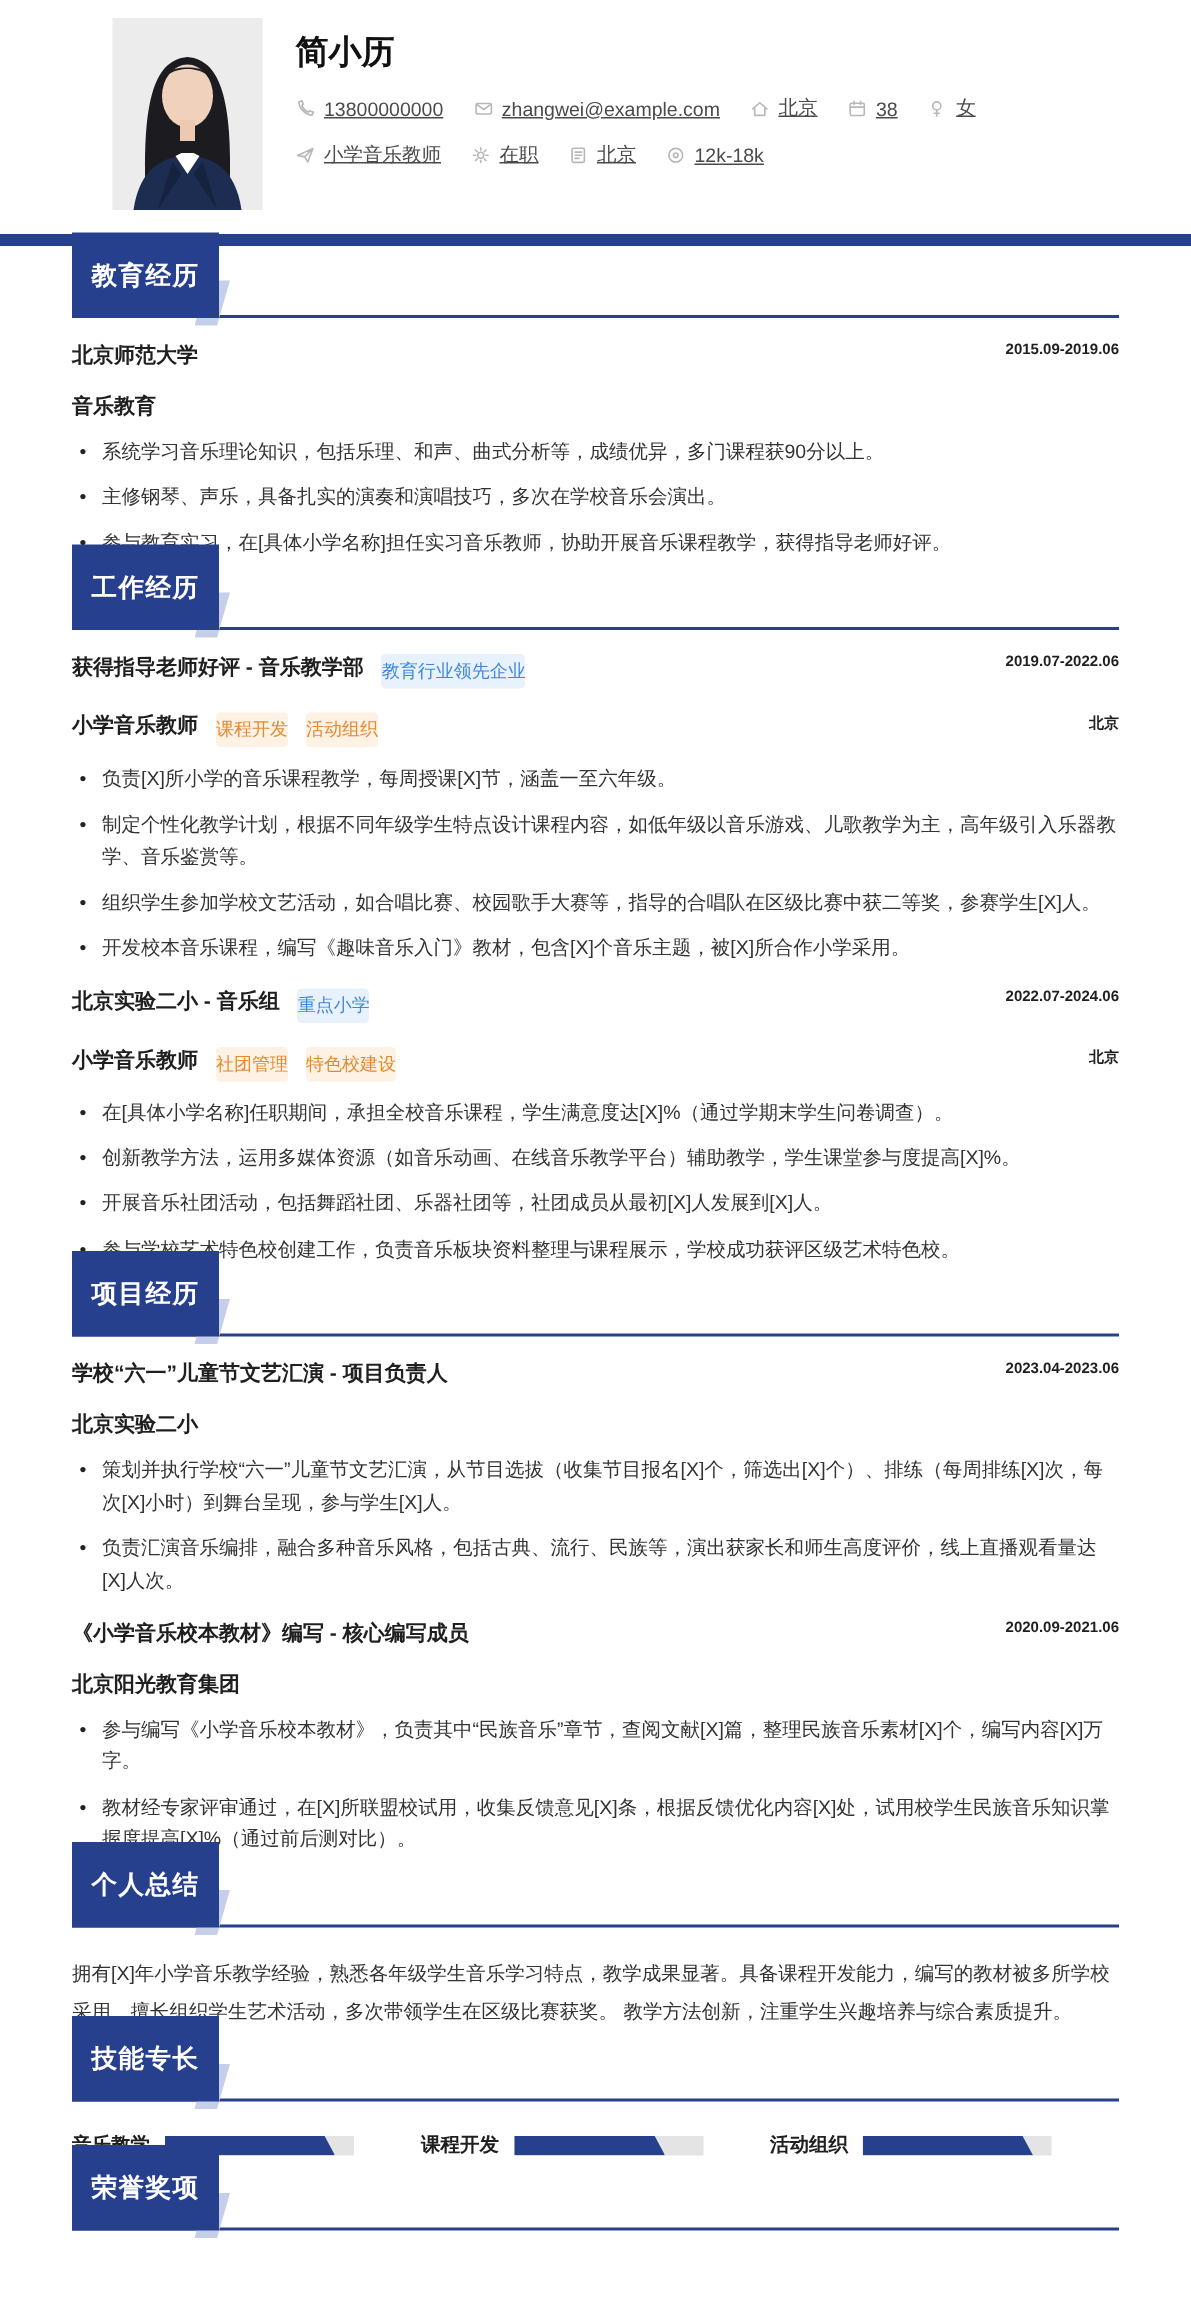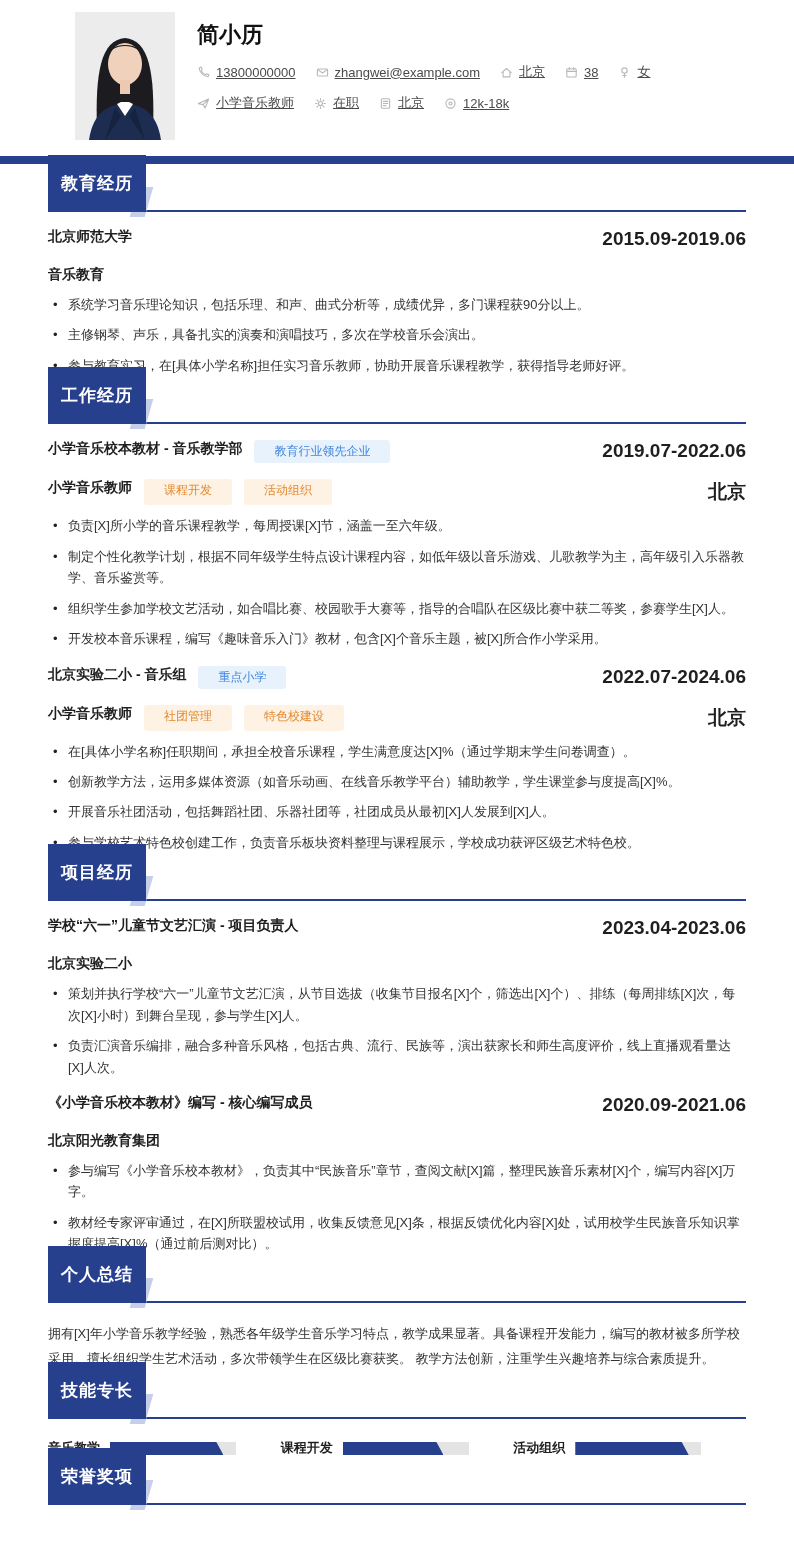--- a/index.html
+++ b/index.html
@@ -32,22 +32,22 @@
   .top-bar{height:8px;background:var(--navy);margin-top:8px;}
   
   .content{padding:0 48px 18px;}
   .sec-head{position:relative;border-bottom:2px solid var(--navy);height:26px;margin-top:22px;}
   .sec-accent{position:absolute;left:86px;bottom:-7px;width:15px;height:30px;background:var(--accent);transform:skewX(-16deg);}
   .sec-badge{position:absolute;left:0;bottom:-2px;background:var(--navy);color:#fff;
     font-size:17px;font-weight:700;padding:17px 13px;letter-spacing:1px;z-index:1;}
   .erow{display:flex;margin-top:16px;}
   .erow .grow{flex:1;}
   .ename{font-weight:700;font-size:14px;color:var(--dark);}
-  .edate{font-weight:700;font-size:19px;color:var(--dark);}
-  .tag{font-size:12px;padding:3px 20px;border-radius:3px;margin-left:12px;white-space:nowrap;}
+  .edate{font-weight:700;font-size:10px;color:var(--dark);}
+  .tag{font-size:12px;padding:3px 0;border-radius:3px;margin-left:12px;white-space:nowrap;}
   .tag.blue{color:var(--blue-tag);background:var(--blue-tag-bg);}
   .tag.orange{color:var(--orange-tag);background:var(--orange-tag-bg);}
   .bullets{margin-top:10px;}
   .bullet{position:relative;padding-left:20px;line-height:1.65;margin-bottom:9px;color:var(--text);}
   .bullet::before{content:"•";position:absolute;left:5px;color:#222;}
   .summary-text{margin-top:18px;line-height:1.95;color:var(--text);}
   
   .skills{display:grid;grid-template-columns:1fr 1fr 1fr;row-gap:22px;margin-top:20px;}
   .skill{display:flex;align-items:center;}
   .slabel{font-weight:700;color:var(--dark);width:60px;flex-shrink:0;}
@@ -179,21 +179,21 @@
     <div class="bullet">参与教育实习，在[具体小学名称]担任实习音乐教师，协助开展音乐课程教学，获得指导老师好评。</div>
   </div>
 
   <div class="sec-head">
     <span class="sec-accent"></span>
     <span class="sec-badge">工作经历</span>
   </div>
 
   <div>
     <div class="erow">
-      <span class="ename">小学音乐校本教材 - 音乐教学部</span>
+      <span class="ename">获得指导老师好评 - 音乐教学部</span>
       <span class="tag blue">教育行业领先企业</span>
       <span class="grow"></span>
       <span class="edate">2019.07-2022.06</span>
     </div>
     <div class="erow">
       <span class="ename">小学音乐教师</span>
       <span class="tag orange">课程开发</span>
       <span class="tag orange">活动组织</span>
       <span class="grow"></span>
       <span class="edate">北京</span>

